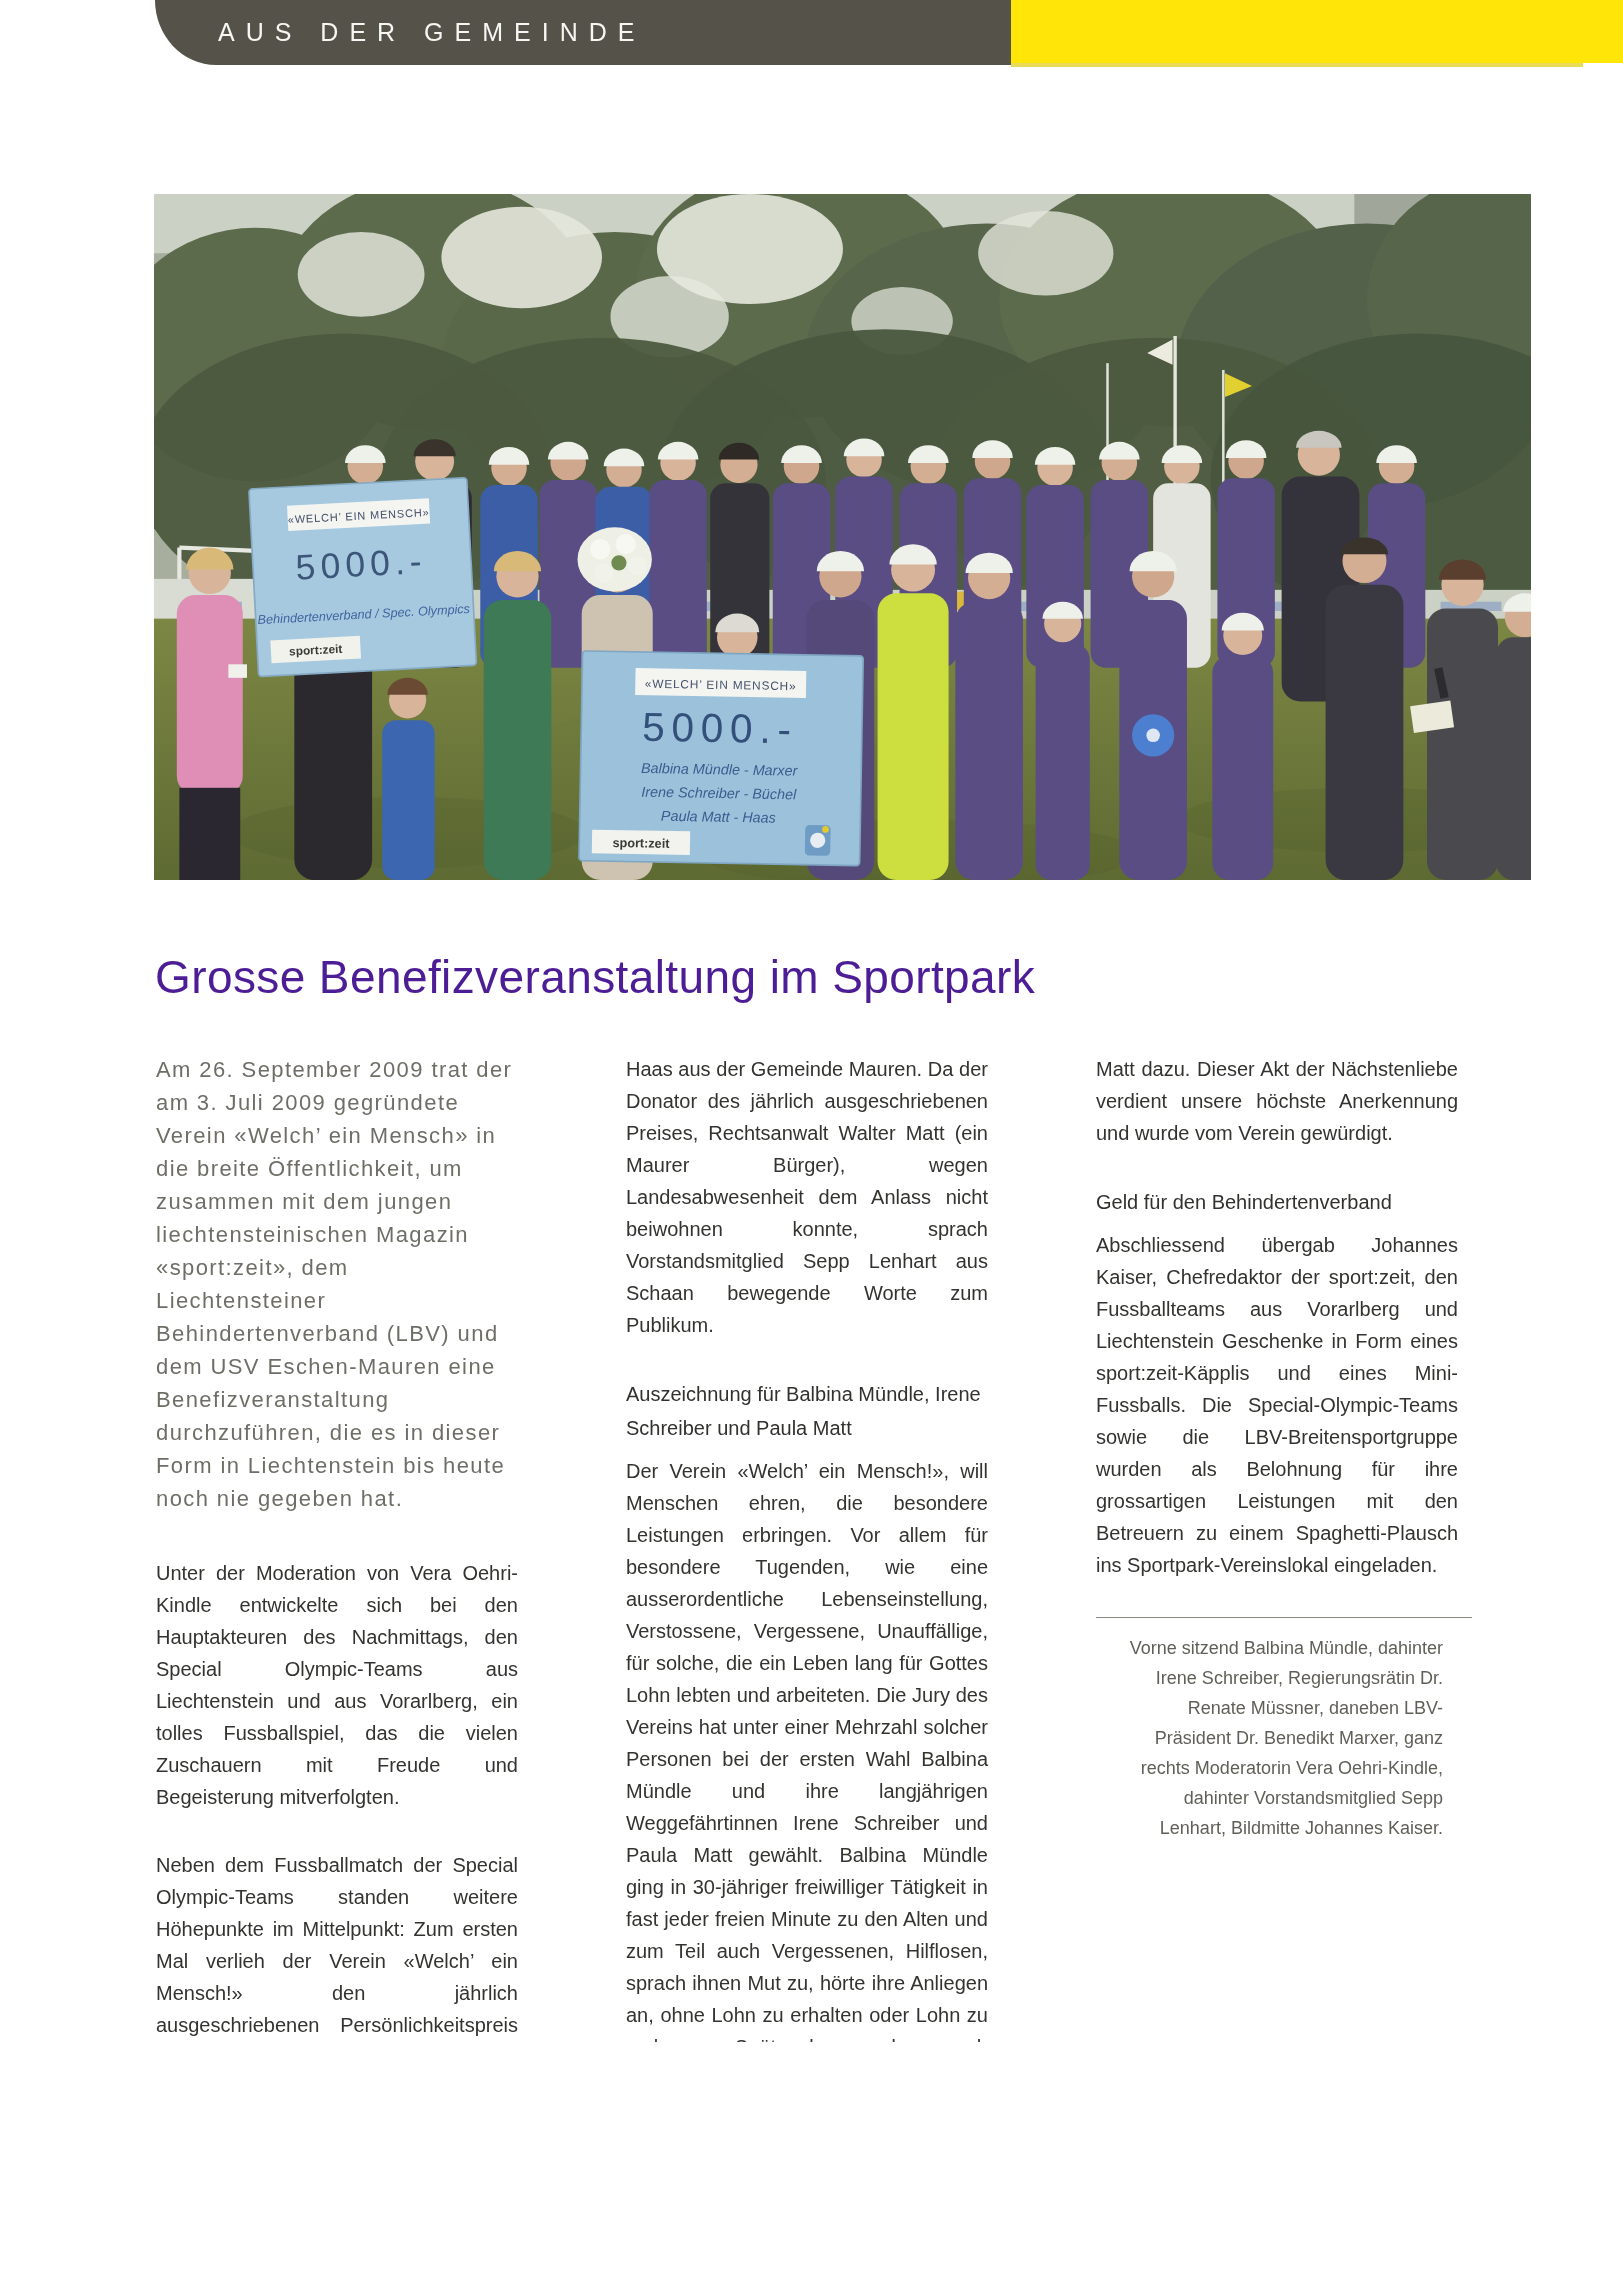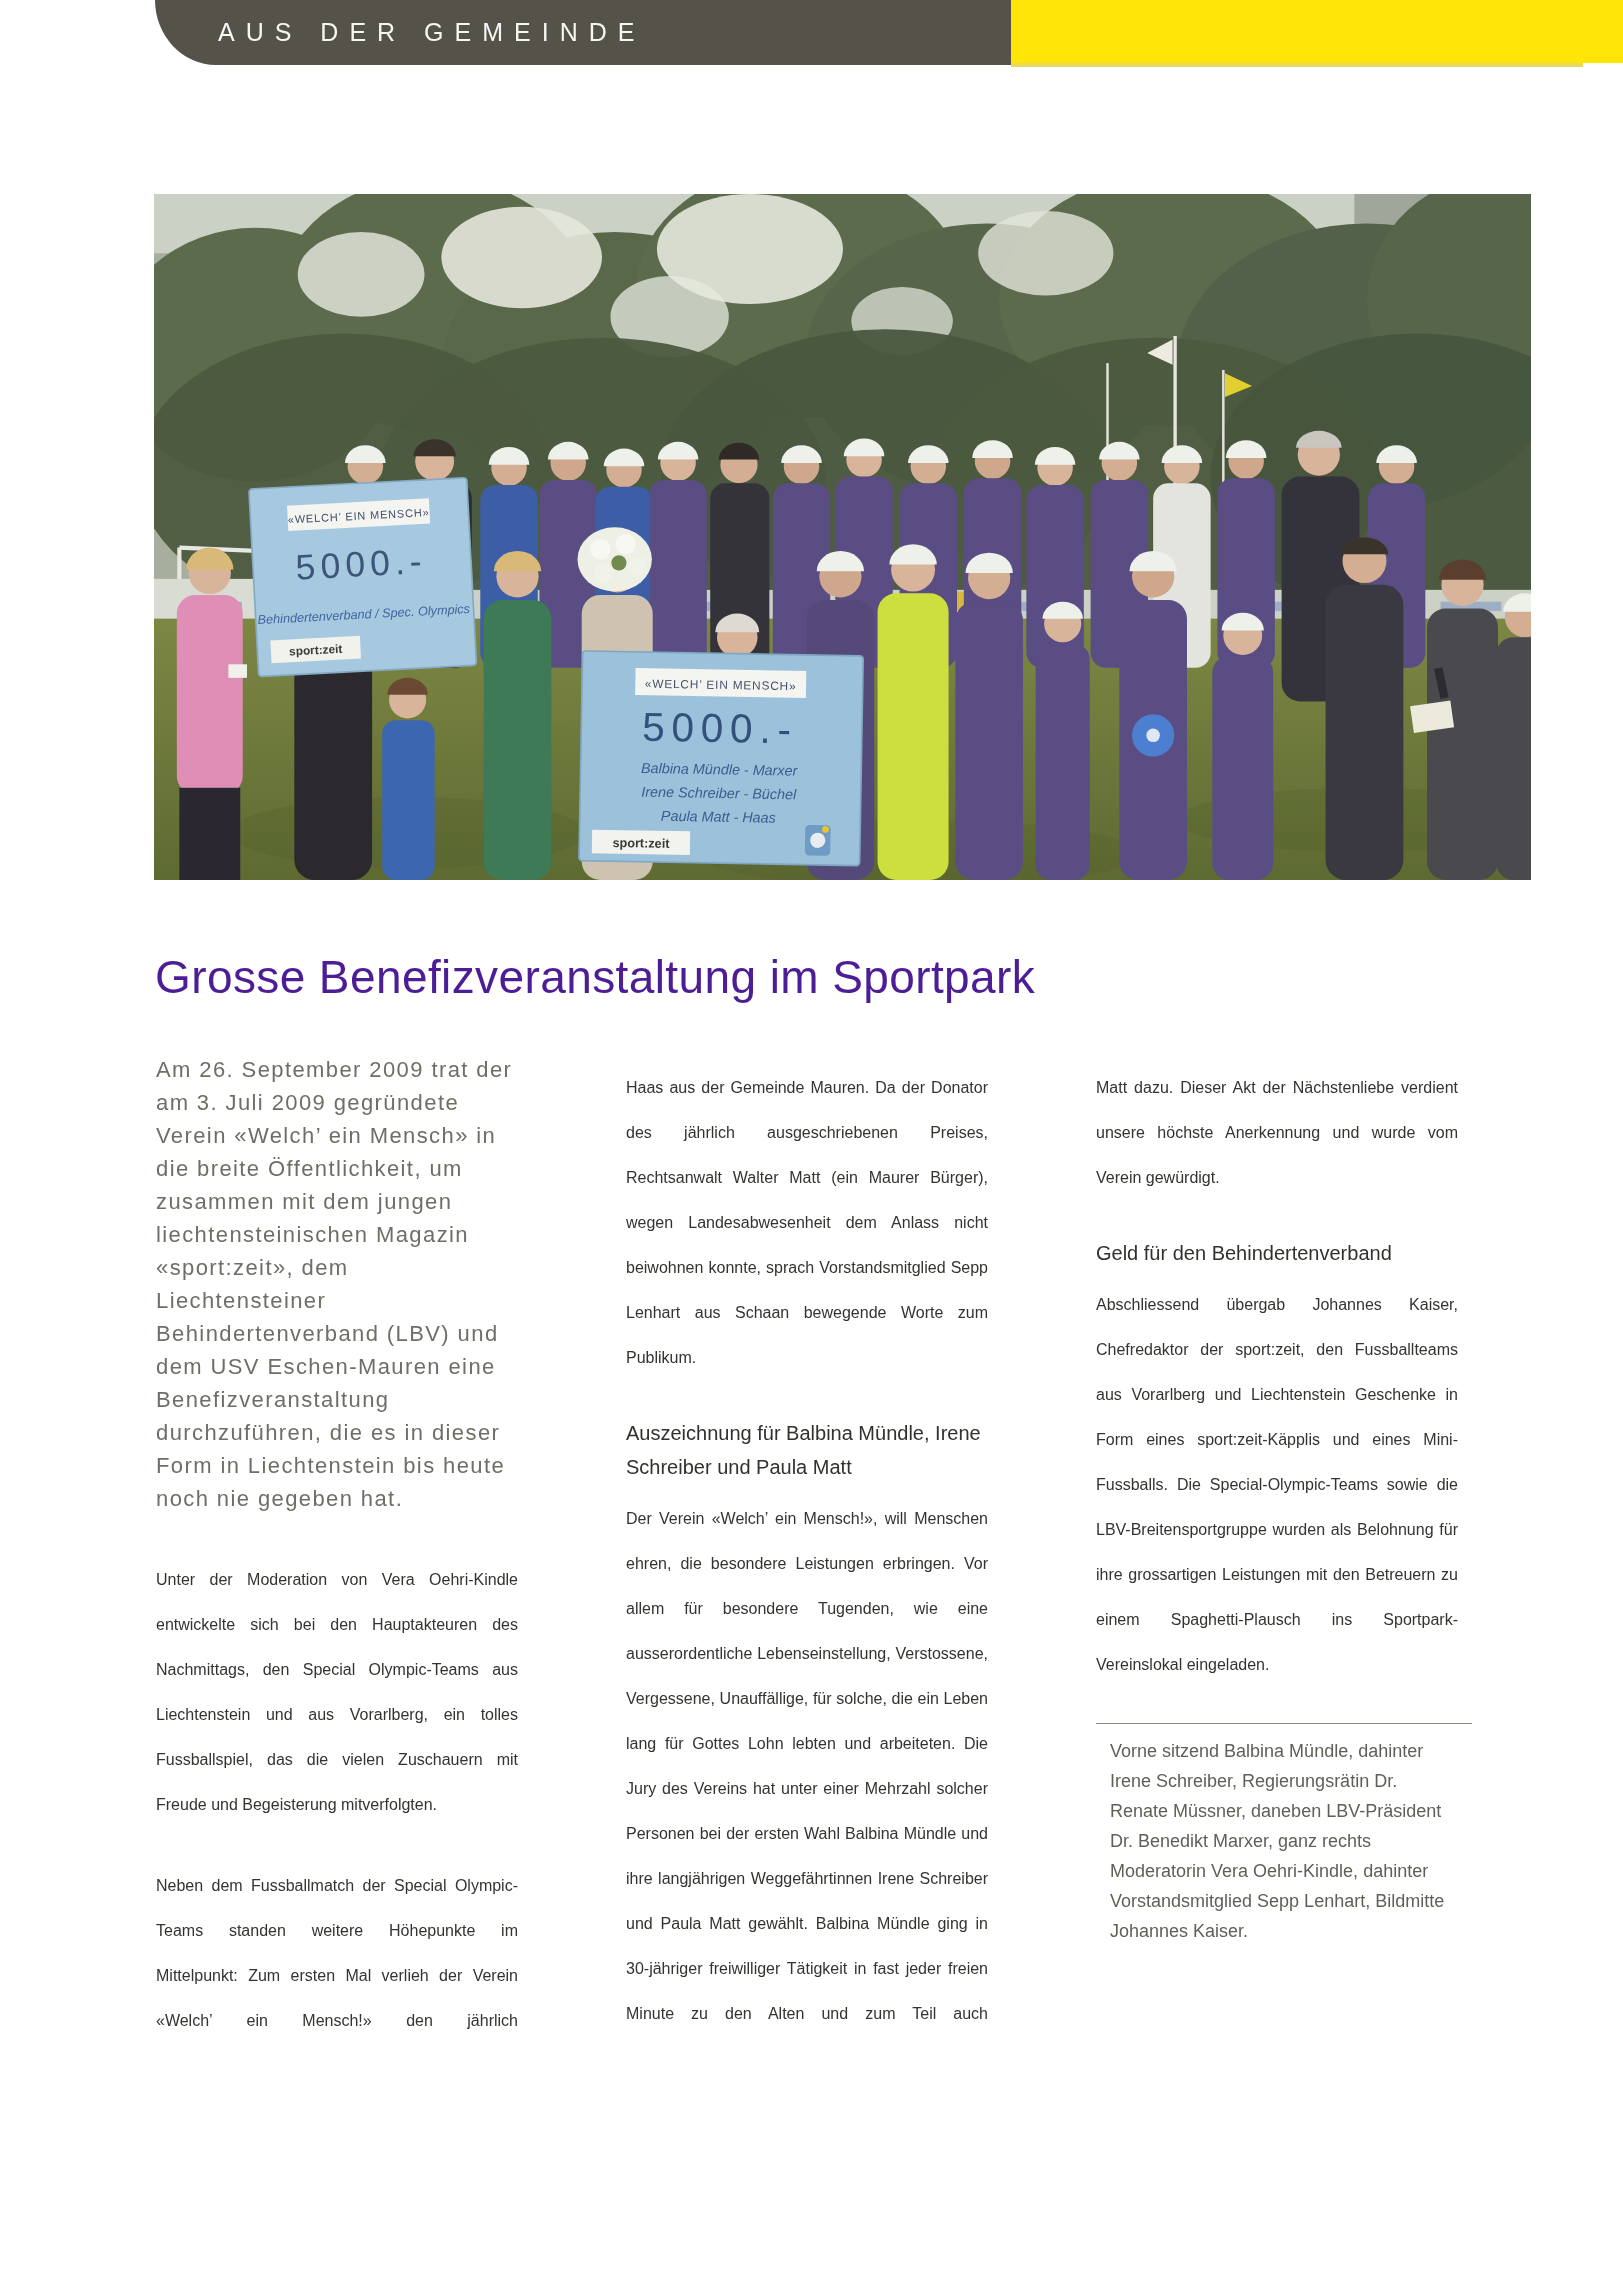--- a/index.html
+++ b/index.html
@@ -32,32 +32,32 @@
   }
 
   
   .columns { position:absolute; left:156px; top:1053px; width:1304px; display:flex; gap:108px; }
   .col { width:362px; flex:0 0 362px; }
   .lead {
     margin:0 0 42px 0; font-size:22px; line-height:33px;
     letter-spacing:1.4px; color:#6f6e66; text-align:left;
   }
   .body-p {
-    margin:12px 0 36px 0; font-size:16px; line-height:45px;
+    margin:0 0 36px 0; font-size:20px; line-height:32px;
     color:#333330; text-align:justify; hyphens:auto; -webkit-hyphens:auto;
   }
   .subhead {
     margin:16px 0 10px 0; font-size:20px; line-height:34px;
     font-weight:400; color:#32312e;
   }
   .caption-block { margin-top:34px; padding-top:0; }
   .caption-rule { width:376px; height:0; border-top:1.7px solid #8c8b81; margin-bottom:12px; }
   .caption {
-    margin:9px; padding-left:5px; font-size:18px; line-height:30px;
-    color:#605f57; text-align:left;
+    margin:15px; padding-left:5px; font-size:18px; line-height:30px;
+    color:#605f57; text-align:right;
   }
 
   
   .footer {
     position:absolute; left:157px; top:2192px; display:flex;
     align-items:baseline; gap:54px; color:#7f1d1d;
   }
   .page-number { font-size:32px; letter-spacing:1.7px; }
   .journal { font-size:18.6px; letter-spacing:6.3px; white-space:nowrap; }
 </style>

